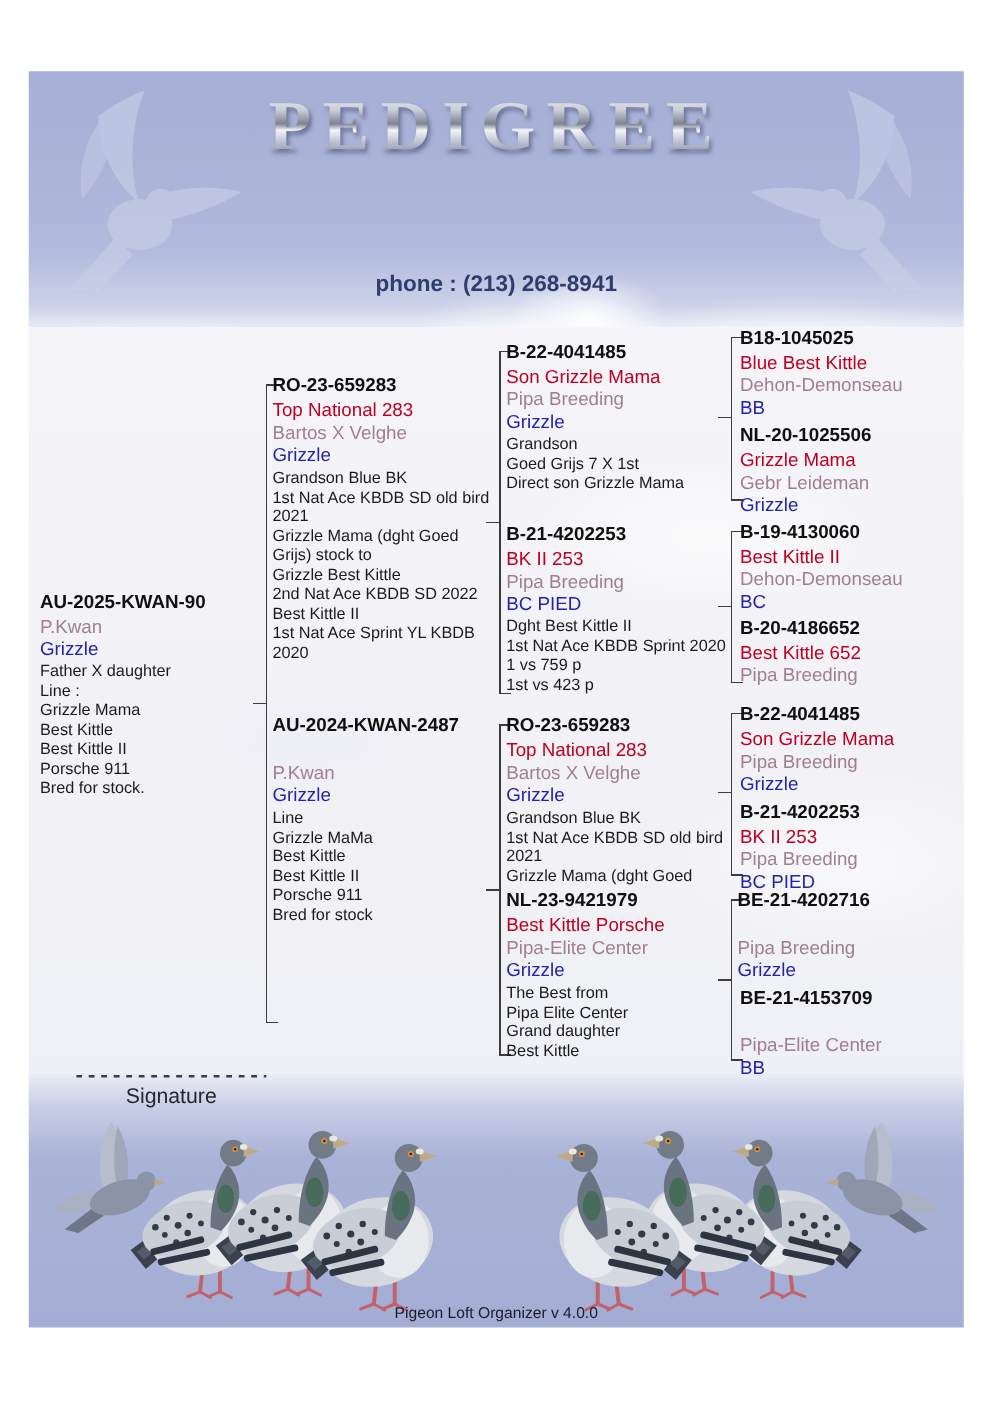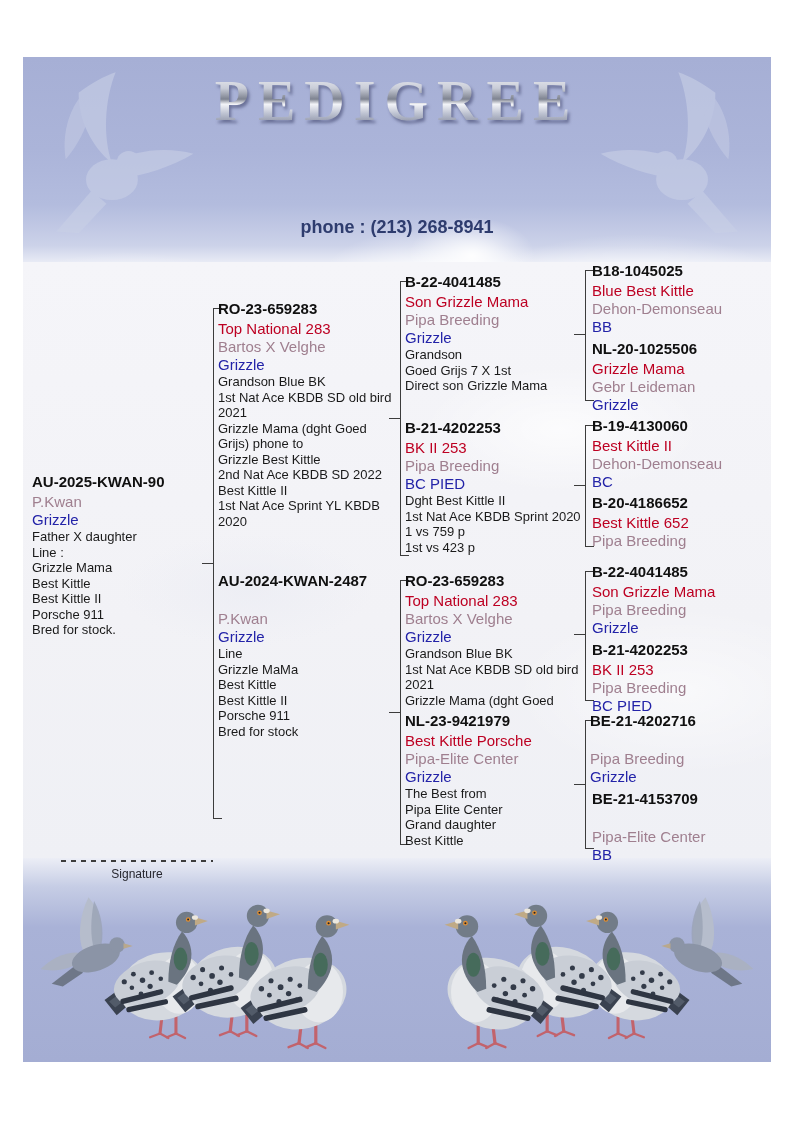--- a/index.html
+++ b/index.html
@@ -50,21 +50,21 @@
   .l-strain{font-size:15px;line-height:18px;min-height:18px;color:#9f7f8f;}
   .l-color{font-size:15px;line-height:18px;min-height:18px;color:#2323a8;}
   .l-info{font-size:13px;line-height:15.5px;min-height:15.5px;color:#1a1a1a;}
   .brackets{position:absolute;left:0;top:0;pointer-events:none;}
 
   
   .signature{position:absolute;left:38px;top:803px;width:152px;}
   .sig-dash{height:2px;width:152px;
     background:repeating-linear-gradient(90deg,#3c3c3c 0 5px,transparent 5px 10px);
     background-size:10px 2px;background-position:0 0;background-repeat:repeat-x;}
-  .sig-label{margin-top:5px;text-align:center;font-size:12px;color:#26262e;}
+  .sig-label{margin-top:5px;text-align:center;font-size:17px;color:#26262e;}
 </style>
 </head>
 <body>
 
 <div class="page">
   <div class="content">
 
     <div class="header-band">
       <svg class="ghost-dove left" width="185" height="195" viewBox="0 0 200 210" fill="#c9d0e6">
         <path d="M98,14 C86,44 84,84 94,112 C72,94 58,66 58,36 C72,26 86,18 98,14 Z"></path>
@@ -144,20 +144,21 @@
             <use href="#sp" transform="translate(80,28) scale(0.76)"></use>
             <use href="#sp" transform="translate(148,20) scale(0.79)"></use>
             <use href="#sp" transform="translate(216,30) scale(0.80)"></use>
           </g>
         </defs>
         <use href="#flock"></use>
         <g transform="translate(748 0) scale(-1 1)">
             <use href="#flock"></use>
           </g>
       </svg>
+      <div class="footer-text">Pigeon Loft Organizer v 4.0.0</div>
     </div>
 
     <div class="signature">
       <div class="sig-dash"></div>
       <div class="sig-label">Signature</div>
     </div>
   </div>
 
   <svg class="brackets" width="794" height="1123" viewBox="0 0 794 1123">
     <path id="bracket-path" fill="none" stroke="#3c3c3c" stroke-width="1" shape-rendering="crispEdges" d="M 222 308 L 213 308 L 213 818 L 222 818 M 213 563 L 202 563 M 409 281 L 400 281 L 400 555 L 409 555 M 400 418 L 389 418 M 409 580 L 400 580 L 400 844 L 409 844 M 400 712 L 389 712 M 594 270 L 585 270 L 585 400 L 594 400 M 585 334 L 574 334 M 594 425 L 585 425 L 585 546 L 594 546 M 585 485 L 574 485 M 594 571 L 585 571 L 585 700 L 594 700 M 585 634 L 574 634 M 594 720 L 585 720 L 585 848 L 594 848 M 585 784 L 574 784 "></path>
@@ -178,21 +179,21 @@
       </div>
       <div class="bird" style="left: 218px; top: 300px; width: 180px;">
         <div class="ring">RO-23-659283</div>
         <div class="bl l-name">Top National 283</div>
         <div class="bl l-strain">Bartos X Velghe</div>
         <div class="bl l-color">Grizzle</div>
         <div class="bl l-info">Grandson Blue BK</div>
         <div class="bl l-info">1st Nat Ace KBDB SD old bird</div>
         <div class="bl l-info">2021</div>
         <div class="bl l-info">Grizzle Mama (dght Goed</div>
-        <div class="bl l-info">Grijs) phone to</div>
+        <div class="bl l-info">Grijs) stock to</div>
         <div class="bl l-info">Grizzle Best Kittle</div>
         <div class="bl l-info">2nd Nat Ace KBDB SD 2022</div>
         <div class="bl l-info">Best Kittle II</div>
         <div class="bl l-info">1st Nat Ace Sprint YL KBDB</div>
         <div class="bl l-info">2020</div>
       </div>
       <div class="bird" style="left: 218px; top: 572px; width: 180px;">
         <div class="ring">AU-2024-KWAN-2487</div>
         <div class="bl l-name"></div>
         <div class="bl l-strain">P.Kwan</div>

